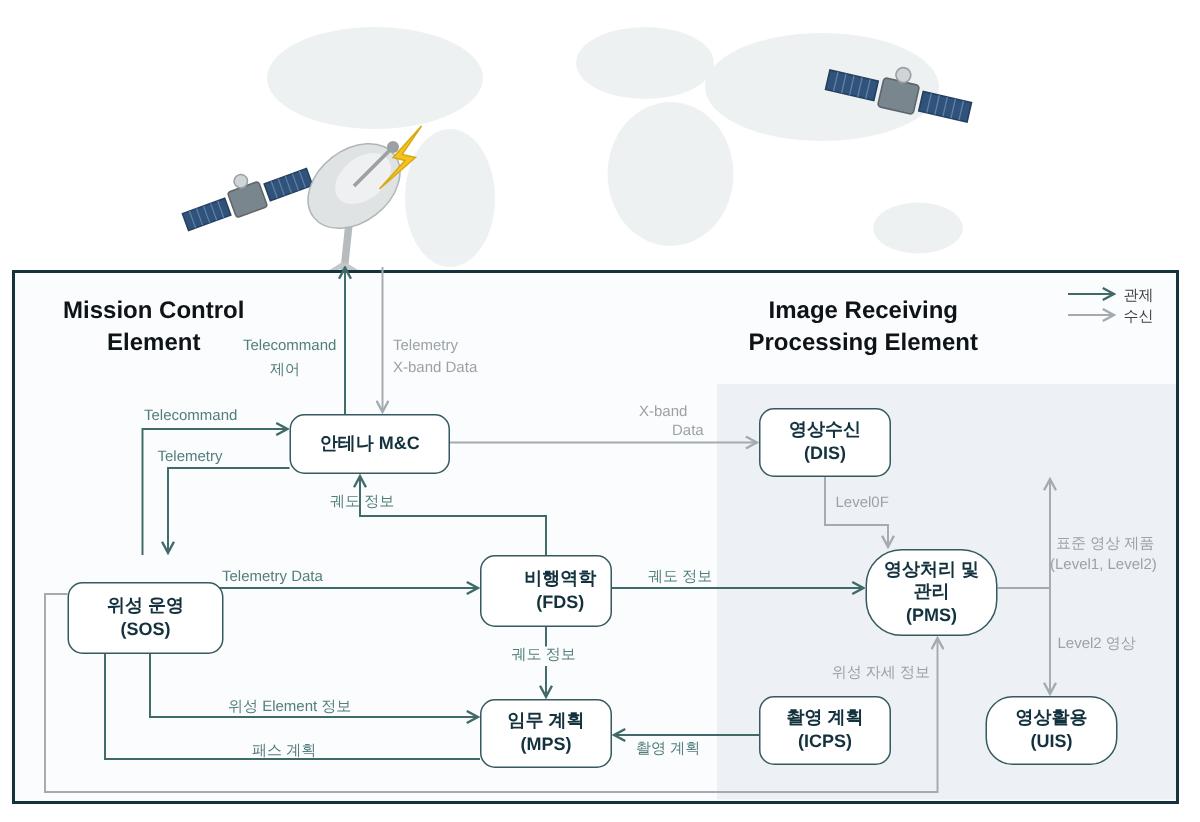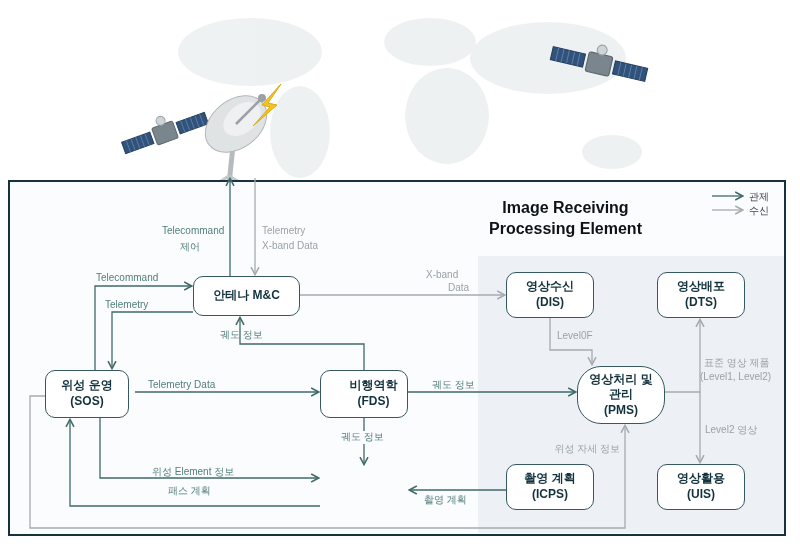--- a/index.html
+++ b/index.html
@@ -98,74 +98,78 @@
       <polyline points="255,178 255,274" marker-end="url(#ag)"></polyline>
       <polyline points="285,295 504,295" marker-end="url(#ag)"></polyline>
       <polyline points="550,318 550,350 592,350 592,364" marker-end="url(#ag)"></polyline>
       <polyline points="45,396 30,396 30,528 625,528 625,426" marker-end="url(#ag)"></polyline>
       <polyline points="665,392 700,392 700,320" marker-end="url(#ag)"></polyline>
       <polyline points="700,392 700,462" marker-end="url(#ag)"></polyline>
       <polyline points="712,210 742,210" marker-end="url(#ag)"></polyline>
     </g>
   </svg>
 
-  <div class="sect" style="left:478px;top:198px;width:175px;">
+  <div class="sect" style="left:25px;top:198px;width:155px;">
+    <div>Mission Control</div>
+    <div>Element</div>
+  </div>
+  <div class="sect" style="left:488px;top:198px;width:175px;">
     <div>Image Receiving</div>
     <div>Processing Element</div>
   </div>
 
   <div class="lgnd" style="left:749px;top:190px;">관제</div>
   <div class="lgnd" style="left:749px;top:204px;">수신</div>
 
   <div class="node" style="left:193px;top:276px;width:107px;height:40px;">
     <div>안테나 M&amp;C</div>
   </div>
-  <div class="node" style="left:45px;top:370px;width:84px;height:48px;">
+  <div class="node" style="left:45px;top:388px;width:104px;height:48px;">
     <div>위성 운영</div>
     <div>(SOS)</div>
   </div>
   <div class="node" style="left:320px;top:370px;width:88px;height:48px;padding-left:24px;">
     <div>비행역학</div>
     <div>(FDS)</div>
   </div>
+  <div class="node" style="left:320px;top:466px;width:88px;height:46px;">
+    <div>임무 계획</div>
+    <div>(MPS)</div>
+  </div>
   <div class="node" style="left:506px;top:272px;width:88px;height:46px;">
     <div>영상수신</div>
     <div>(DIS)</div>
-  </div>
-  <div class="node" style="left:657px;top:272px;width:88px;height:46px;">
-    <div>영상배포</div>
-    <div>(DTS)</div>
   </div>
   <div class="node" style="left:577px;top:366px;width:88px;height:58px;border-radius:24px;">
     <div style="white-space:normal;">영상처리 및 관리</div>
     <div>(PMS)</div>
   </div>
   <div class="node" style="left:506px;top:464px;width:88px;height:46px;">
     <div>촬영 계획</div>
     <div>(ICPS)</div>
   </div>
-  <div class="node" style="left:657px;top:464px;width:88px;height:46px;">
+  <div class="node" style="left:657px;top:464px;width:88px;height:46px;border-radius:18px;">
     <div>영상활용</div>
     <div>(UIS)</div>
   </div>
 
   <div class="lb teal ctr" style="left:162px;top:225px;width:74px;">Telecommand</div>
   <div class="lb teal ctr" style="left:180px;top:241px;width:46px;">제어</div>
   <div class="lb gray" style="left:262px;top:225px;">Telemetry</div>
   <div class="lb gray" style="left:262px;top:240px;">X-band Data</div>
   <div class="lb teal ctr" style="left:96px;top:272px;width:84px;">Telecommand</div>
   <div class="lb teal ctr" style="left:105px;top:299px;width:64px;">Telemetry</div>
   <div class="lb teal ctr" style="left:220px;top:329px;width:60px;">궤도 정보</div>
   <div class="lb gray ctr" style="left:426px;top:269px;width:48px;">X-band</div>
   <div class="lb gray ctr" style="left:448px;top:282px;width:48px;">Data</div>
   <div class="lb teal ctr" style="left:148px;top:379px;width:110px;">Telemetry Data</div>
   <div class="lb teal ctr" style="left:432px;top:379px;width:60px;">궤도 정보</div>
   <div class="lb gray" style="left:557px;top:330px;">Level0F</div>
   <div class="lb teal ctr" style="left:341px;top:431px;width:54px;background:#fbfcfd;">궤도 정보</div>
   <div class="lb teal ctr" style="left:152px;top:466px;width:128px;">위성 Element 정보</div>
-  <div class="lb teal ctr" style="left:168px;top:485px;width:72px;">패스 계획</div>
+  <div class="lb teal ctr" style="left:168px;top:495px;width:72px;">패스 계획</div>
   <div class="lb teal ctr" style="left:424px;top:494px;width:72px;">촬영 계획</div>
   <div class="lb gray rgt" style="left:542px;top:443px;width:78px;">위성 자세 정보</div>
   <div class="lb gray" style="left:704px;top:357px;">표준 영상 제품</div>
   <div class="lb gray" style="left:700px;top:371px;">(Level1, Level2)</div>
   <div class="lb gray" style="left:705px;top:424px;">Level2 영상</div>
 
 </div>
 
 </body></html>

